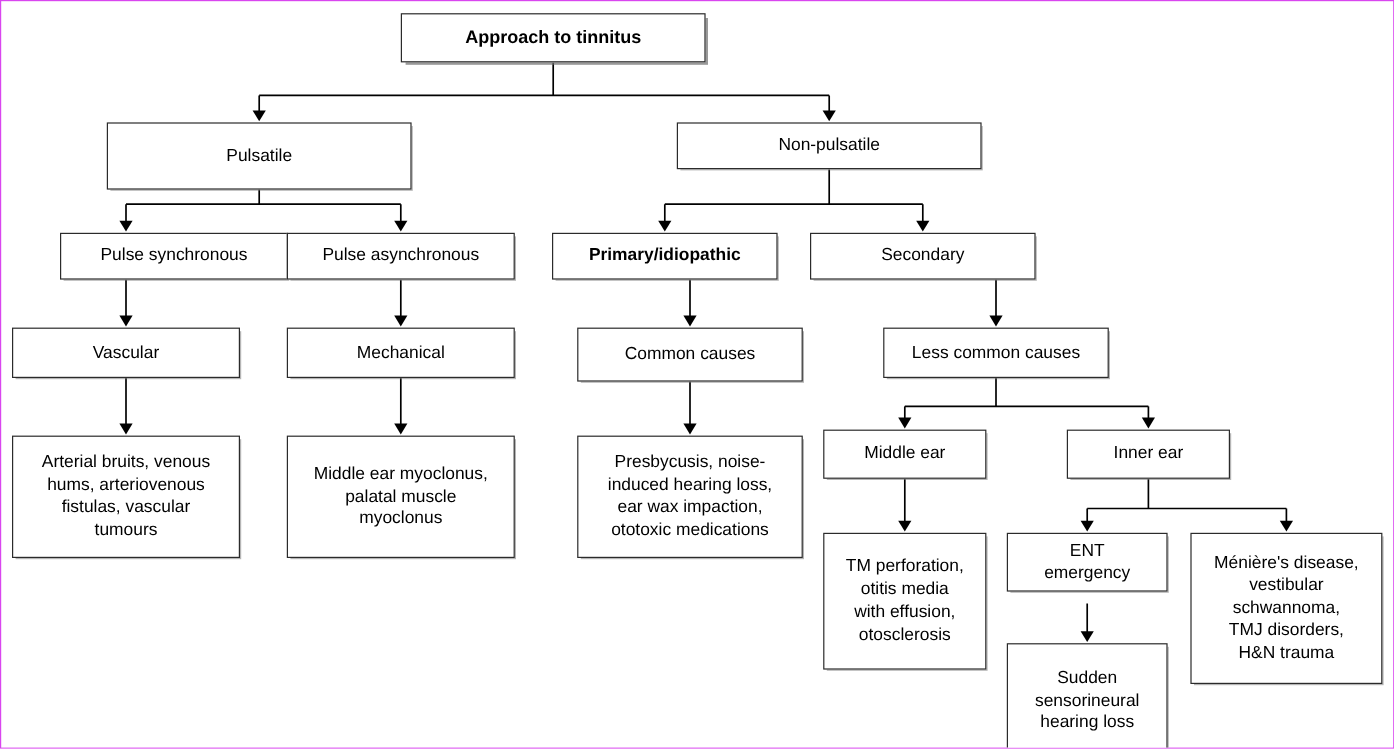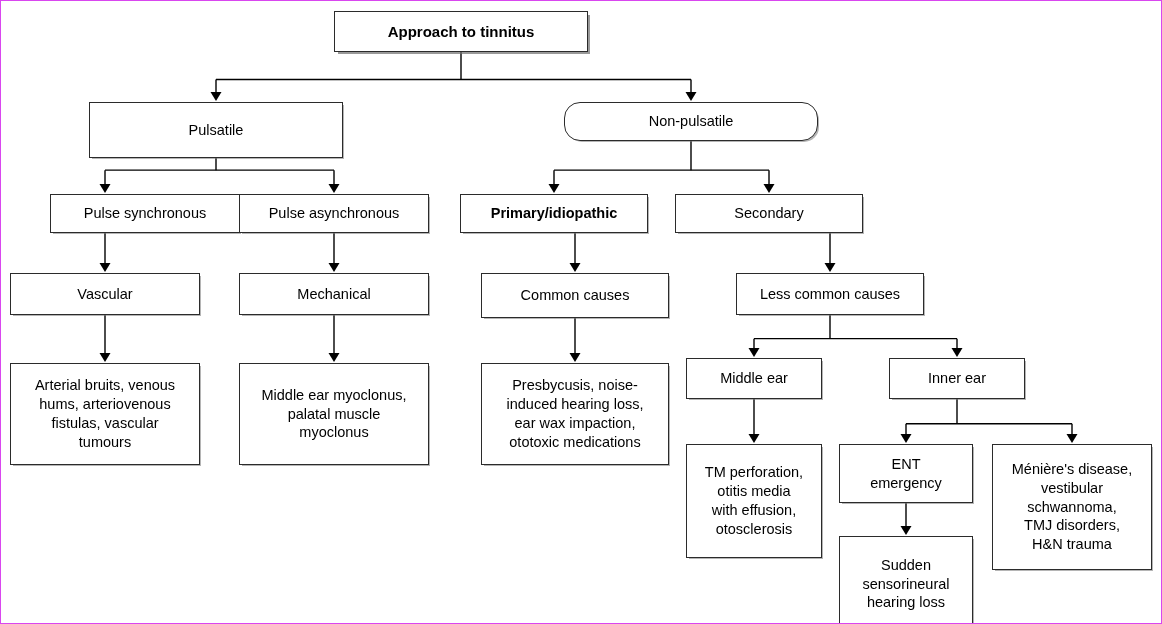--- a/index.html
+++ b/index.html
@@ -104,21 +104,21 @@
       <polygon points="899.5,433 910.5,433 905,442" fill="#000000"></polygon>
       <path d="M1071 422.75 L1071 434" fill="none" stroke="#000000" stroke-width="1.4"></path>
       <polygon points="1065.5,433 1076.5,433 1071,442" fill="#000000"></polygon>
     </svg>
 <div class="node title" style="left: 333px; top: 10px; width: 254px; height: 41px;">
       <span class="txt">Approach to tinnitus</span>
     </div>
     <div class="node" style="left: 88px; top: 101px; width: 254px; height: 56px;">
       <span class="txt">Pulsatile</span>
     </div>
-    <div class="node" style="left: 563px; top: 101px; width: 254px; height: 39px; border-radius: 16px;">
+    <div class="node" style="left: 563px; top: 101px; width: 254px; height: 39px;">
       <span class="txt">Non-pulsatile</span>
     </div>
     <div class="node" style="left: 9px; top: 193px; width: 190px; height: 39px; margin-left: 40px;">
       <span class="txt">Pulse synchronous</span>
     </div>
     <div class="node" style="left: 238px; top: 193px; width: 190px; height: 39px;">
       <span class="txt">Pulse asynchronous</span>
     </div>
     <div class="node" style="left: 459px; top: 193px; width: 188px; height: 39px; font-weight: bold;">
       <span class="txt">Primary/idiopathic</span>
@@ -160,21 +160,21 @@
     </div>
     <div class="node" style="left: 888px; top: 357px; width: 136px; height: 41px;">
       <span class="txt">Inner ear</span>
     </div>
     <div class="node" style="left: 685px; top: 443px; width: 136px; height: 114px;">
       <span class="txt">TM perforation,
 otitis media
 with effusion,
 otosclerosis</span>
     </div>
-    <div class="node" style="left: 838px; top: 443px; width: 134px; height: 59px; align-items: center;">
+    <div class="node" style="left: 838px; top: 443px; width: 134px; height: 49px; align-items: center;">
       <span class="txt">ENT
 emergency</span>
     </div>
     <div class="node" style="left: 991px; top: 443px; width: 160px; height: 126px;">
       <span class="txt">Ménière's disease,
 vestibular
 schwannoma,
 TMJ disorders,
 H&amp;N trauma</span>
     </div>

